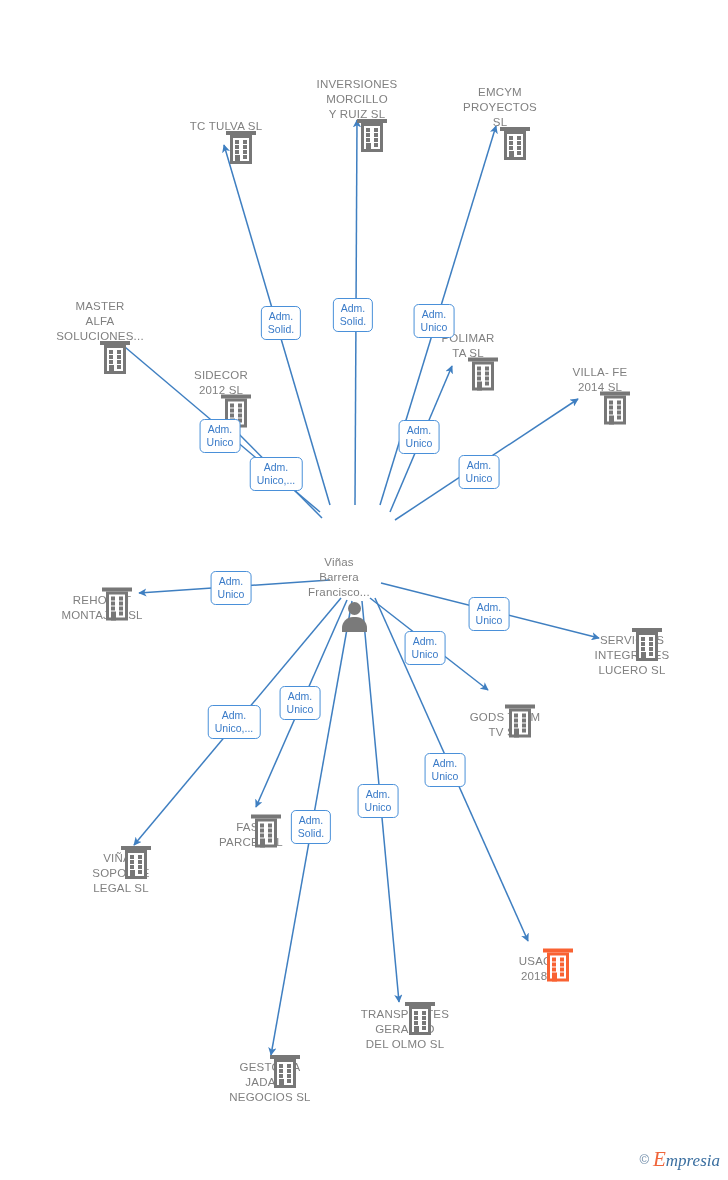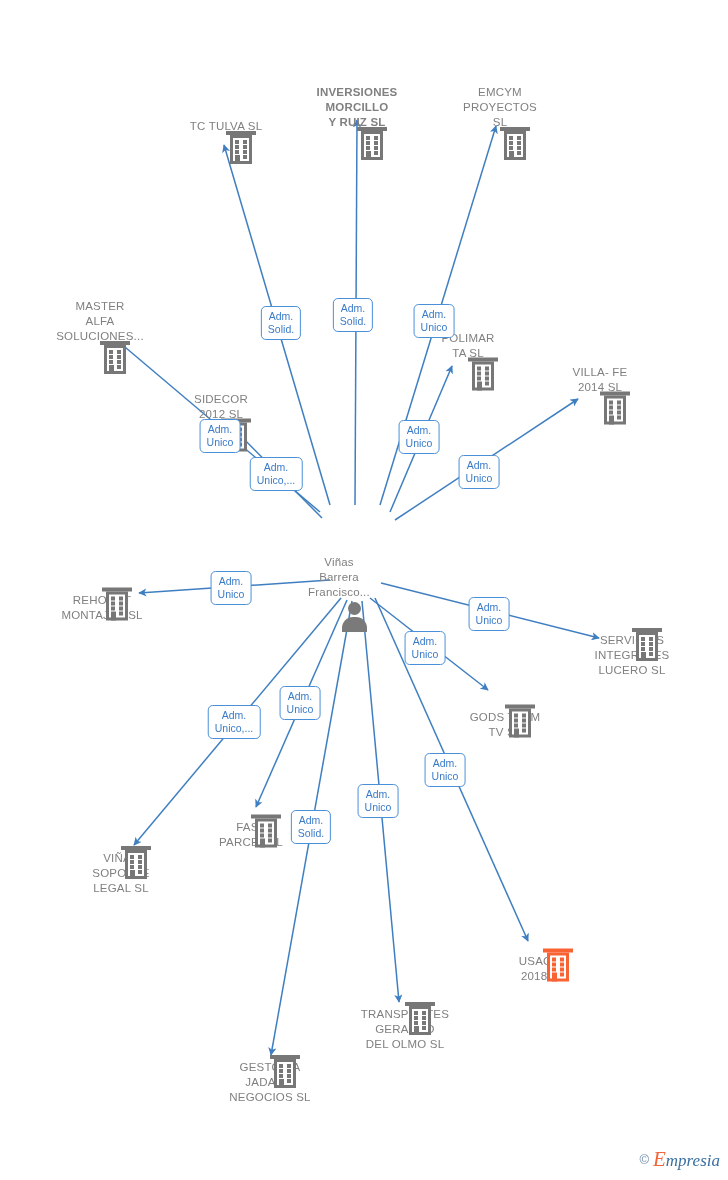--- a/index.html
+++ b/index.html
@@ -86,30 +86,30 @@
         <line x1="362" y1="601" x2="399" y2="1002" marker-end="url(#arrow)"></line>
         <line x1="375" y1="598" x2="528" y2="941" marker-end="url(#arrow)"></line>
       </g>
   </svg>
 
   <div id="node-layer">
       <div class="node above" style="left: 339px; top: 578px;"><span class="caption">Viñas
 Barrera
 Francisco...</span><span class="person"><span class="head"></span><span class="torso"></span></span></div>
       <div class="node above" style="left: 226px; top: 127px;"><span class="caption">TC TULVA SL</span><span class="bld"><span class="body"></span><span class="win" style="left: 9px; top: 5px;"></span><span class="win" style="left: 9px; top: 10px;"></span><span class="win" style="left: 9px; top: 15px;"></span><span class="win" style="left: 17px; top: 5px;"></span><span class="win" style="left: 17px; top: 10px;"></span><span class="win" style="left: 17px; top: 15px;"></span><span class="win" style="left: 17px; top: 20px;"></span><span class="door"></span><span class="base"></span></span></div>
-      <div class="node above" style="left: 357px; top: 108px; font-weight: bold;"><span class="caption">INVERSIONES
+      <div class="node above" style="left: 357px; top: 100px;"><span class="caption">INVERSIONES
 MORCILLO
 Y RUIZ SL</span><span class="bld"><span class="body"></span><span class="win" style="left: 9px; top: 5px;"></span><span class="win" style="left: 9px; top: 10px;"></span><span class="win" style="left: 9px; top: 15px;"></span><span class="win" style="left: 17px; top: 5px;"></span><span class="win" style="left: 17px; top: 10px;"></span><span class="win" style="left: 17px; top: 15px;"></span><span class="win" style="left: 17px; top: 20px;"></span><span class="door"></span><span class="base"></span></span></div>
       <div class="node above" style="left: 500px; top: 108px;"><span class="caption">EMCYM
 PROYECTOS
 SL</span><span class="bld"><span class="body"></span><span class="win" style="left: 9px; top: 5px;"></span><span class="win" style="left: 9px; top: 10px;"></span><span class="win" style="left: 9px; top: 15px;"></span><span class="win" style="left: 17px; top: 5px;"></span><span class="win" style="left: 17px; top: 10px;"></span><span class="win" style="left: 17px; top: 15px;"></span><span class="win" style="left: 17px; top: 20px;"></span><span class="door"></span><span class="base"></span></span></div>
       <div class="node above" style="left: 100px; top: 322px;"><span class="caption">MASTER
 ALFA
 SOLUCIONES...</span><span class="bld"><span class="body"></span><span class="win" style="left: 9px; top: 5px;"></span><span class="win" style="left: 9px; top: 10px;"></span><span class="win" style="left: 9px; top: 15px;"></span><span class="win" style="left: 17px; top: 5px;"></span><span class="win" style="left: 17px; top: 10px;"></span><span class="win" style="left: 17px; top: 15px;"></span><span class="win" style="left: 17px; top: 20px;"></span><span class="door"></span><span class="base"></span></span></div>
-      <div class="node above" style="left: 221px; top: 383px; margin-top: 24px;"><span class="caption">SIDECOR
+      <div class="node above" style="left: 221px; top: 383px;"><span class="caption">SIDECOR
 2012 SL</span><span class="bld"><span class="body"></span><span class="win" style="left: 9px; top: 5px;"></span><span class="win" style="left: 9px; top: 10px;"></span><span class="win" style="left: 9px; top: 15px;"></span><span class="win" style="left: 17px; top: 5px;"></span><span class="win" style="left: 17px; top: 10px;"></span><span class="win" style="left: 17px; top: 15px;"></span><span class="win" style="left: 17px; top: 20px;"></span><span class="door"></span><span class="base"></span></span></div>
       <div class="node above" style="left: 468px; top: 346px;"><span class="caption">POLIMAR
 TA  SL</span><span class="bld"><span class="body"></span><span class="win" style="left: 9px; top: 5px;"></span><span class="win" style="left: 9px; top: 10px;"></span><span class="win" style="left: 9px; top: 15px;"></span><span class="win" style="left: 17px; top: 5px;"></span><span class="win" style="left: 17px; top: 10px;"></span><span class="win" style="left: 17px; top: 15px;"></span><span class="win" style="left: 17px; top: 20px;"></span><span class="door"></span><span class="base"></span></span></div>
       <div class="node above" style="left: 600px; top: 380px;"><span class="caption">VILLA- FE
 2014  SL</span><span class="bld"><span class="body"></span><span class="win" style="left: 9px; top: 5px;"></span><span class="win" style="left: 9px; top: 10px;"></span><span class="win" style="left: 9px; top: 15px;"></span><span class="win" style="left: 17px; top: 5px;"></span><span class="win" style="left: 17px; top: 10px;"></span><span class="win" style="left: 17px; top: 15px;"></span><span class="win" style="left: 17px; top: 20px;"></span><span class="door"></span><span class="base"></span></span></div>
       <div class="node below" style="left: 102px; top: 607px;"><span class="bld"><span class="body"></span><span class="win" style="left: 9px; top: 5px;"></span><span class="win" style="left: 9px; top: 10px;"></span><span class="win" style="left: 9px; top: 15px;"></span><span class="win" style="left: 17px; top: 5px;"></span><span class="win" style="left: 17px; top: 10px;"></span><span class="win" style="left: 17px; top: 15px;"></span><span class="win" style="left: 17px; top: 20px;"></span><span class="door"></span><span class="base"></span></span><span class="caption">REHOBOT
 MONTAJES  SL</span></div>
       <div class="node below" style="left: 632px; top: 655px;"><span class="bld"><span class="body"></span><span class="win" style="left: 9px; top: 5px;"></span><span class="win" style="left: 9px; top: 10px;"></span><span class="win" style="left: 9px; top: 15px;"></span><span class="win" style="left: 17px; top: 5px;"></span><span class="win" style="left: 17px; top: 10px;"></span><span class="win" style="left: 17px; top: 15px;"></span><span class="win" style="left: 17px; top: 20px;"></span><span class="door"></span><span class="base"></span></span><span class="caption">SERVICIOS
 INTEGRALES
 LUCERO  SL</span></div>

